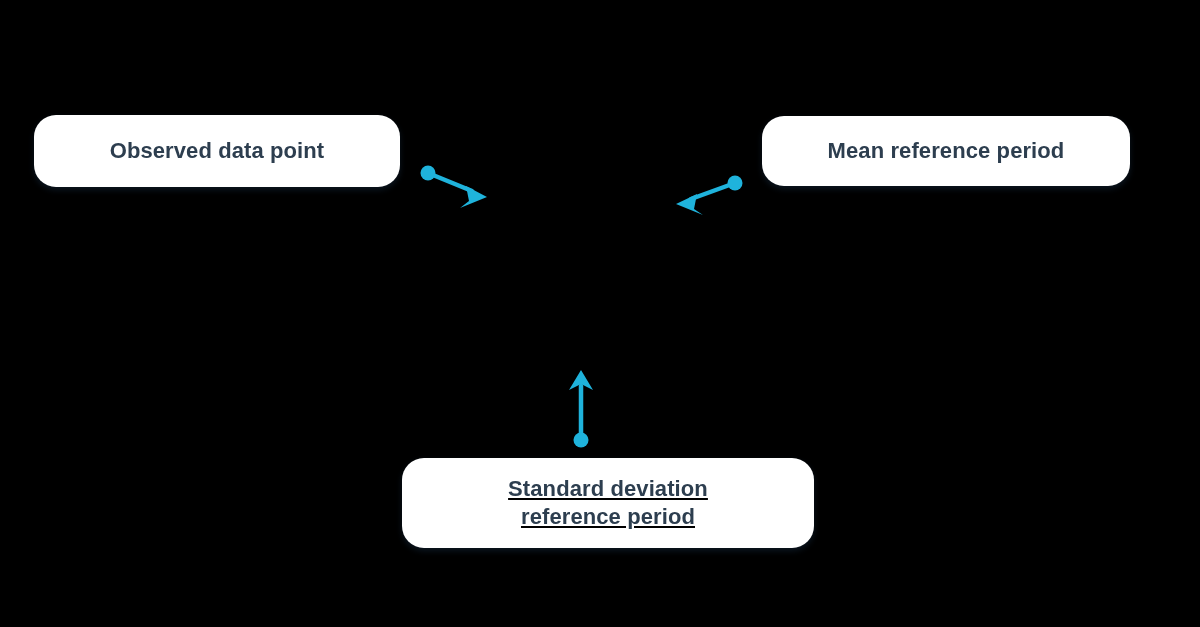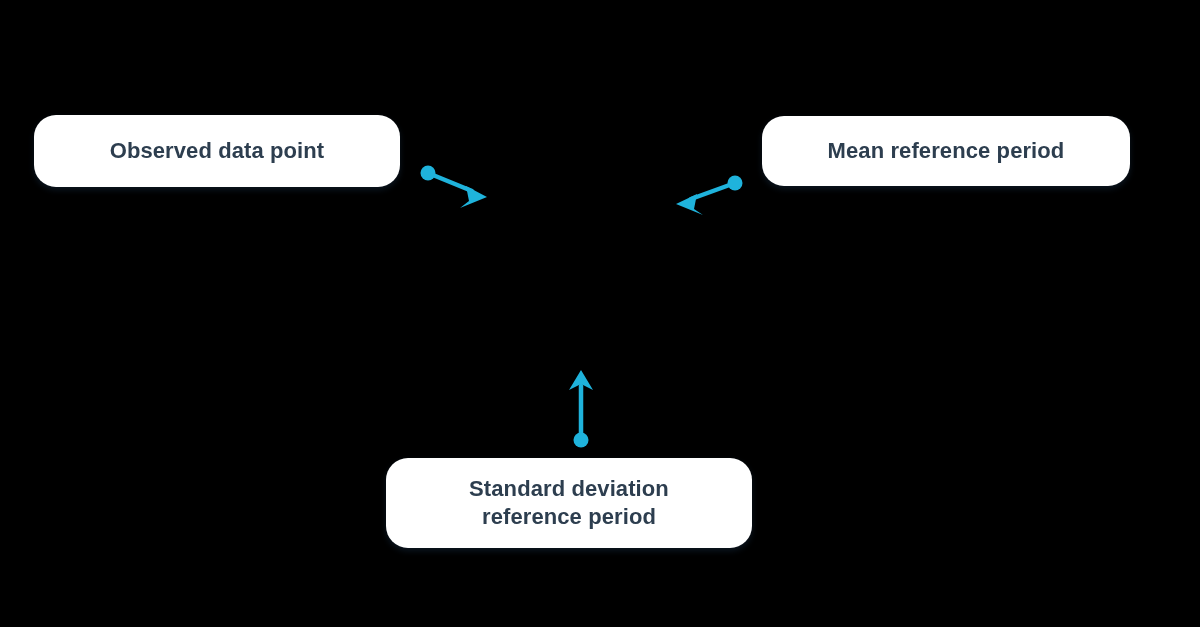--- a/index.html
+++ b/index.html
@@ -43,24 +43,25 @@
     width: 366px;
     height: 72px;
   }
   #callout-mean {
     left: 762px;
     top: 116px;
     width: 368px;
     height: 70px;
   }
   #callout-stddev {
-    left: 386px;
+    left: 402px;
     top: 458px;
-    width: 366px;
+    width: 412px;
     height: 90px;
+    text-decoration: underline;
   }
   
   #connectors {
     position: absolute;
     left: 0;
     top: 0;
     width: 1200px;
     height: 627px;
     pointer-events: none;
   }

